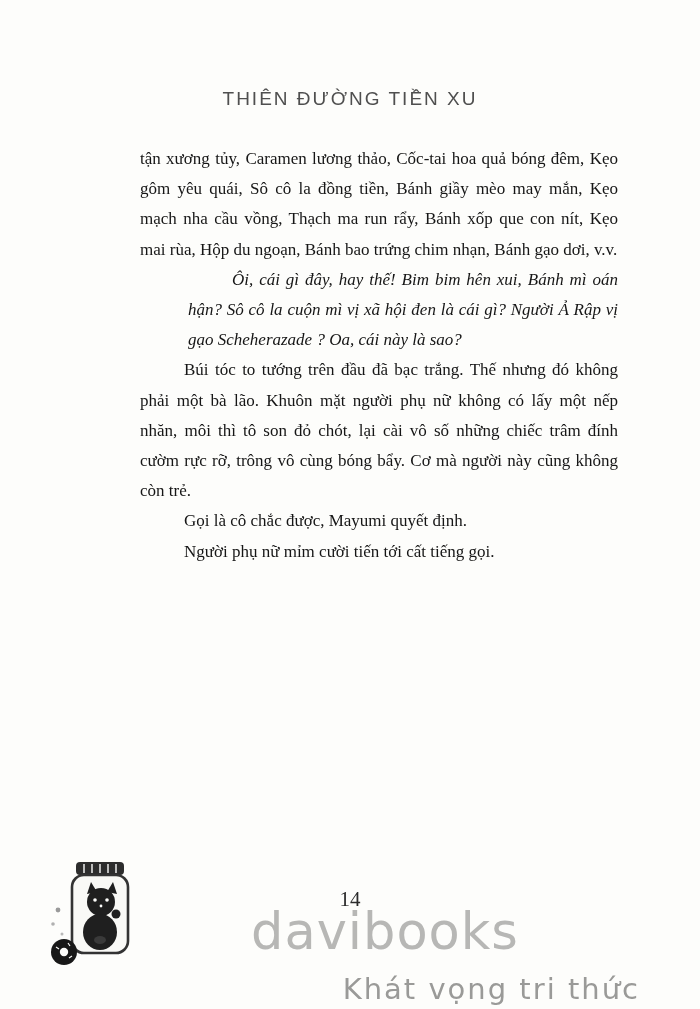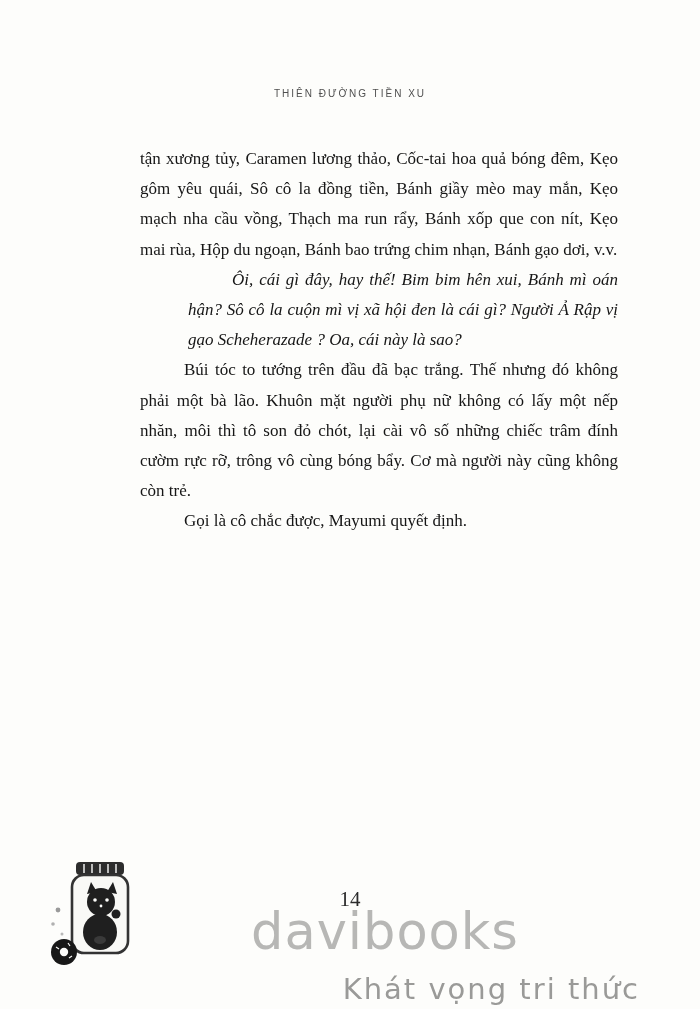--- a/index.html
+++ b/index.html
@@ -19,21 +19,21 @@
     background: #fdfdfb;
     overflow: hidden;
   }
   .running-head {
     position: absolute;
     top: 88px;
     left: 0;
     width: 100%;
     text-align: center;
     font-family: "Liberation Sans", sans-serif;
-    font-size: 10px;
+    font-size: 19px;
     letter-spacing: 2px;
     color: #4f4f4f;
   }
   .body-text {
     position: absolute;
     top: 144px;
     left: 140px;
     width: 478px;
     font-size: 17px;
     line-height: 30.2px;
@@ -98,20 +98,21 @@
 
 <div class="page">
 
   <div class="running-head">THIÊN ĐƯỜNG TIỀN XU</div>
 
   <div class="body-text">
     <p class="noindent">tận xương tủy, Caramen lương thảo, Cốc-tai hoa quả bóng đêm, Kẹo gôm yêu quái, Sô cô la đồng tiền, Bánh giầy mèo may mắn, Kẹo mạch nha cầu vồng, Thạch ma run rẩy, Bánh xốp que con nít, Kẹo mai rùa, Hộp du ngoạn, Bánh bao trứng chim nhạn, Bánh gạo dơi, v.v.</p>
     <p class="italic">Ôi, cái gì đây, hay thế! Bim bim hên xui, Bánh mì oán hận? Sô cô la cuộn mì vị xã hội đen là cái gì? Người Ả Rập vị gạo Scheherazade ? Oa, cái này là sao?</p>
     <p>Búi tóc to tướng trên đầu đã bạc trắng. Thế nhưng đó không phải một bà lão. Khuôn mặt người phụ nữ không có lấy một nếp nhăn, môi thì tô son đỏ chót, lại cài vô số những chiếc trâm đính cườm rực rỡ, trông vô cùng bóng bẩy. Cơ mà người này cũng không còn trẻ.</p>
     <p>Gọi là cô chắc được, Mayumi quyết định.</p>
+    <p>Người phụ nữ mỉm cười tiến tới cất tiếng gọi.</p>
   </div>
 
   <div class="watermark">
     <div class="wm-title">davibooks</div>
     <div class="wm-sub">Khát vọng tri thức</div>
   </div>
 
   <div class="page-number">14</div>
 
   <svg class="jar-illustration" width="104" height="122" viewBox="0 0 104 122">

